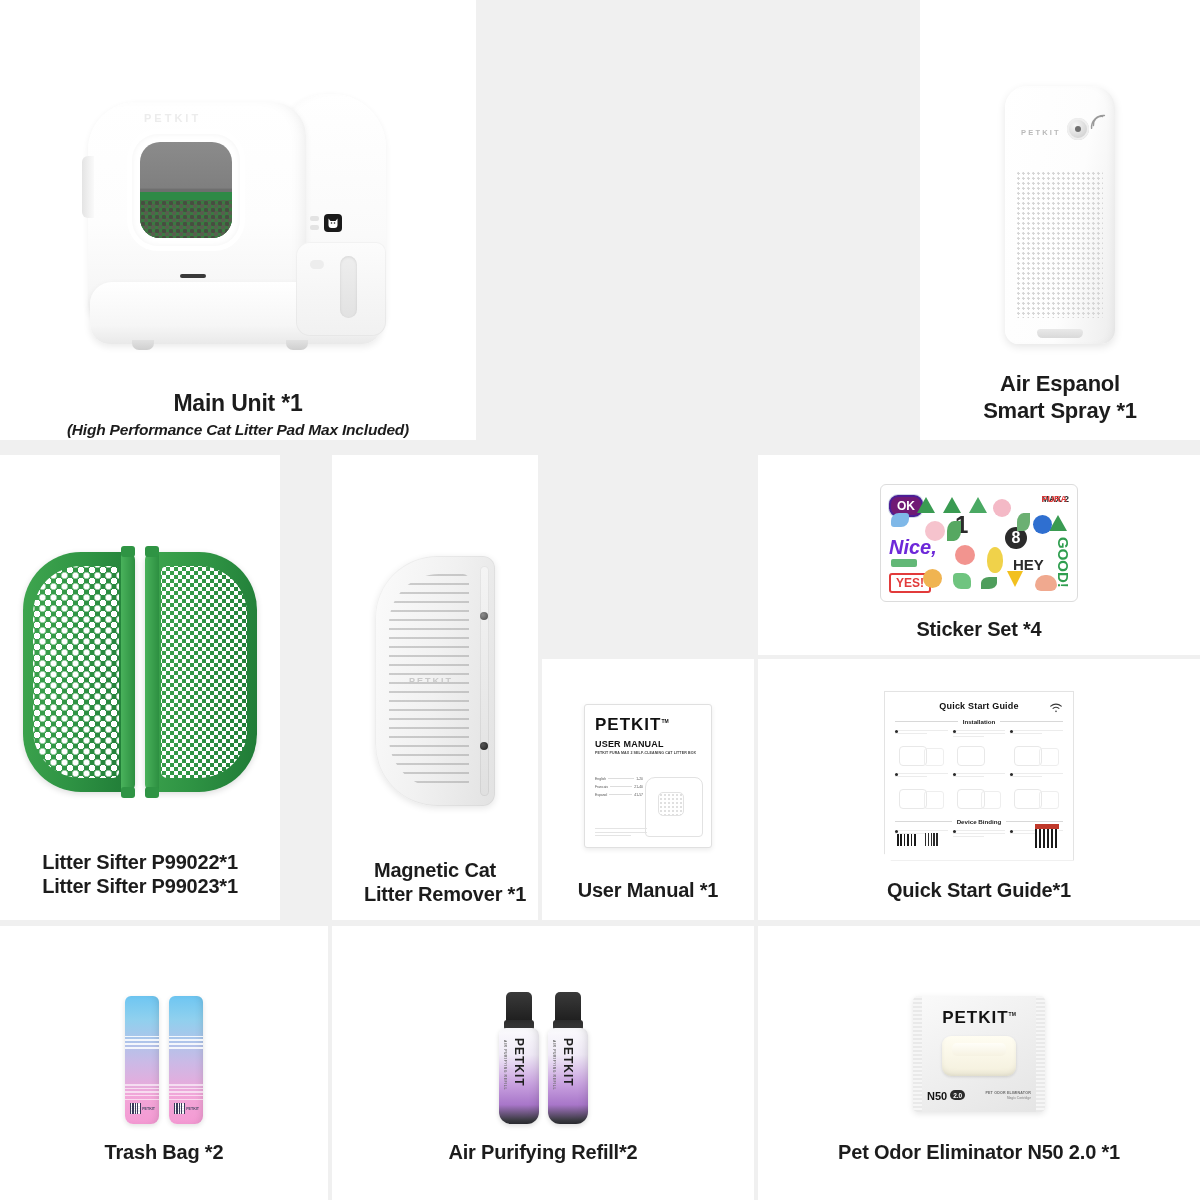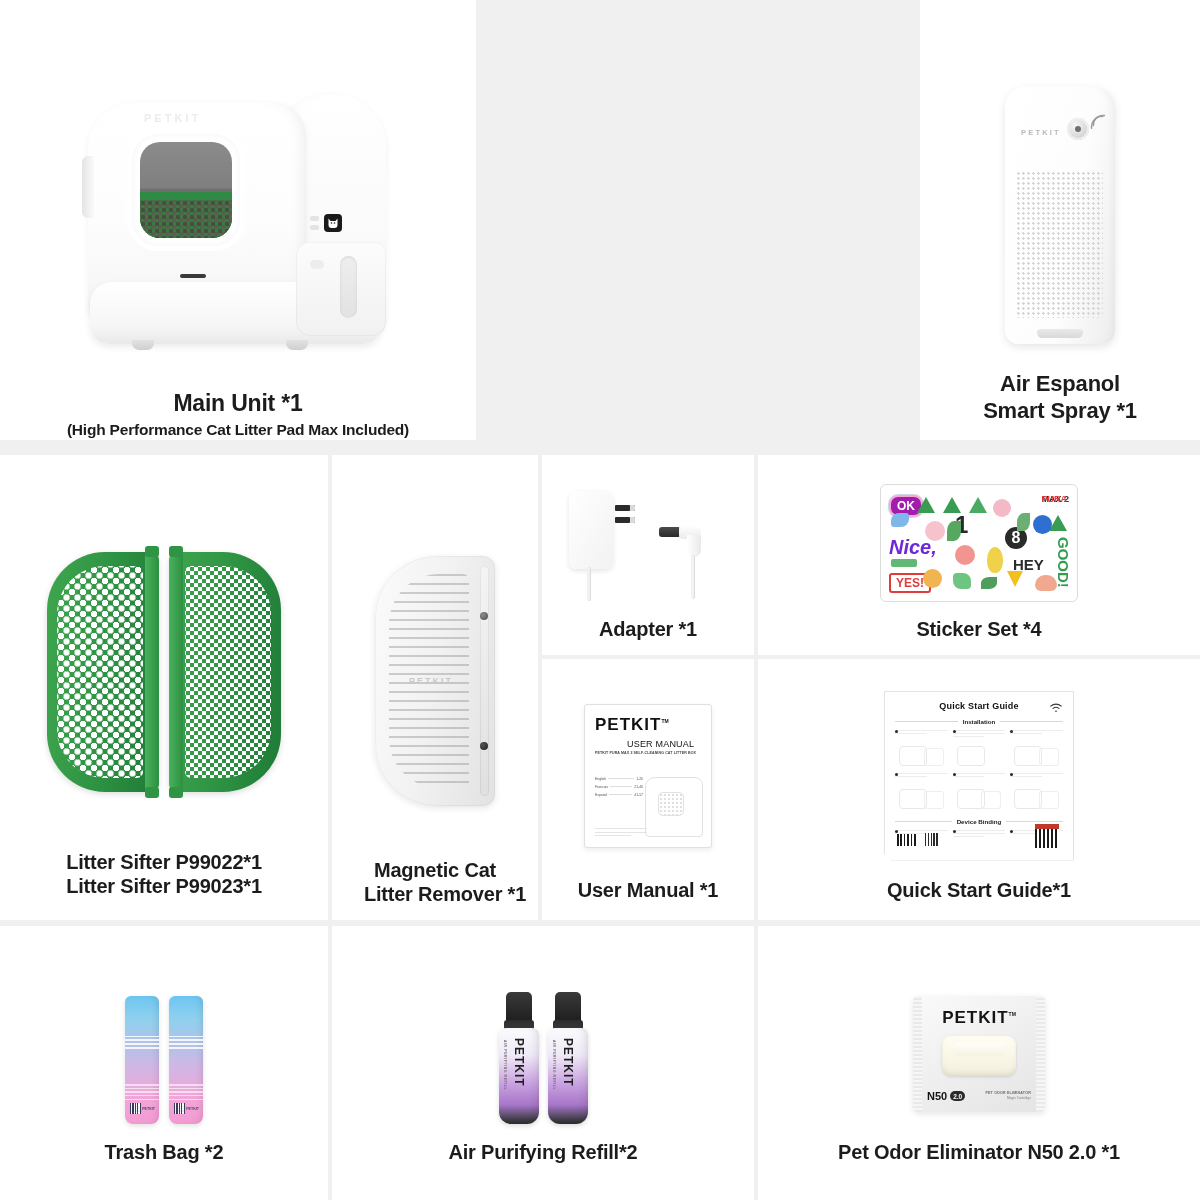--- a/index.html
+++ b/index.html
@@ -31,21 +31,21 @@
     justify-content:center;
     overflow:hidden;
   }
   .caption{
     text-align:center;
     line-height:1.2;
     padding:0 6px 0 6px;
     letter-spacing:-0.2px;
   }
   .cap-main{font-size:23px;font-weight:700;}
-  .cap-sub{font-size:15.5px;font-weight:700;margin-top:4px;}
+  .cap-sub{font-size:15.5px;font-weight:700;margin-top:4px;font-style:italic;}
   .cap-lg{font-size:22px;font-weight:700;}
   .cap-md{font-size:20px;font-weight:700;}
 
   
   .mu{position:relative;width:300px;height:260px;}
   .mu-body{
     position:absolute;left:0;top:8px;width:218px;height:220px;
     background:linear-gradient(180deg,#ffffff 0%,#fdfdfd 55%,#f3f3f3 100%);
     border-radius:48px 34px 18px 18px;
     box-shadow:inset -10px 0 18px -12px rgba(0,0,0,.12),
@@ -283,22 +283,22 @@
     background:#f2f2f2;border-radius:2px;box-shadow:inset -1px 0 0 #dcdcdc;
   }
 
   
   .stk{
     position:relative;width:196px;height:116px;
     background:#ffffff;border:1px solid #dcdcdc;border-radius:6px;
     overflow:hidden;
   }
   .stk span{position:absolute;font-weight:800;line-height:1;}
-  .s-ok{left:8px;top:10px;font-size:12px;color:#fff;background:#a21caf;
-    padding:3px 6px;border-radius:9px;border:2px solid #f9a8d4;box-shadow:0 0 0 1px #cfd8e6;}
+  .s-ok{left:8px;top:10px;font-size:12px;color:#fff;background:#701a75;
+    padding:3px 6px;border-radius:9px;border:2px solid #4c1d95;box-shadow:0 0 0 1px #cfd8e6;}
   .s-nice{left:8px;top:52px;font-size:20px;color:#6d28d9;font-style:italic;
     -webkit-text-stroke:2px #fff; paint-order:stroke fill;}
   .s-yes{left:8px;top:88px;font-size:12px;color:#e23b3b;background:#fff;
     padding:2px 5px;border:2px solid #e23b3b;border-radius:3px;}
   .s-hey{left:132px;top:72px;font-size:15px;color:#2b2b2b;
     -webkit-text-stroke:3px #fff;paint-order:stroke fill;}
   .s-good{right:6px;top:52px;font-size:15px;color:#2f9e4f;writing-mode:vertical-rl;
     -webkit-text-stroke:3px #fff;paint-order:stroke fill;}
   .s-pm{right:8px;top:10px;font-size:9px;color:#e23b3b;}
   .s-pm b{color:#2b2b2b;}
@@ -314,21 +314,21 @@
     border-right:8px solid transparent;border-top:16px solid #f2c01e;}
 
   
   .man{
     position:relative;width:128px;height:144px;background:#fff;
     border:1px solid #e0e0e0;border-radius:3px;box-shadow:0 2px 5px rgba(0,0,0,.08);
     padding:10px 10px 0 10px;box-sizing:border-box;
   }
   .man-logo{font-size:17px;font-weight:800;letter-spacing:1px;color:#121212;}
   .man-logo sup{font-size:5px;vertical-align:super;letter-spacing:0;}
-  .man-t{font-size:9px;font-weight:400;color:#111;margin-top:4px;letter-spacing:.2px;margin-left:32px;}
+  .man-t{font-size:9px;font-weight:700;color:#111;margin-top:4px;letter-spacing:.2px;}
   .man-s{font-size:3.6px;font-weight:700;color:#444;margin-top:2px;letter-spacing:.1px;}
   .man-toc{position:absolute;left:10px;top:72px;width:48px;}
   .man-toc div{display:flex;justify-content:space-between;align-items:center;
     font-size:3.4px;color:#555;margin-bottom:4px;}
   .man-toc i{flex:1;height:.5px;background:#ddd;margin:0 2px;}
   .man-note{position:absolute;left:10px;bottom:8px;width:52px;}
   .man-note i{display:block;height:1px;background:#e4e4e4;margin-bottom:2.5px;}
   .man-dev{position:absolute;right:8px;bottom:10px;width:56px;height:58px;
     border:1px solid #e2e2e2;border-radius:10px 8px 4px 4px;}
   .man-dev::after{content:"";position:absolute;left:12px;top:14px;width:24px;height:22px;
@@ -416,21 +416,21 @@
   .pouch-logo{font-size:17px;font-weight:800;letter-spacing:1px;color:#141414;text-align:center;}
   .pouch-logo sup{font-size:5px;vertical-align:super;letter-spacing:0;}
   .pouch-cart{
     position:relative;margin:8px auto 0;width:74px;height:40px;
     background:linear-gradient(180deg,#fffdf2,#f4f0dd);
     border-radius:9px;box-shadow:inset 0 -4px 8px -5px rgba(0,0,0,.2),0 1px 3px rgba(0,0,0,.12);
   }
   .pouch-cart::after{content:"";position:absolute;left:10px;top:7px;right:10px;height:13px;
     border-radius:5px;background:linear-gradient(180deg,#fffef8,#f6f2e2);}
   .pouch-n50{position:absolute;left:14px;bottom:10px;font-size:11px;font-weight:800;color:#141414;
-    display:flex;align-items:center;gap:3px;}
+    display:flex;align-items:flex-start;gap:3px;}
   .pouch-n50 em{font-style:normal;font-size:6.5px;background:#2b2b2b;color:#fff;
     padding:1.5px 3px;border-radius:7px;}
   .pouch-right{position:absolute;right:14px;bottom:12px;text-align:right;}
   .pouch-right .a{font-size:3.6px;font-weight:700;color:#6b6b6b;letter-spacing:.2px;}
   .pouch-right .b{font-size:3.2px;font-weight:700;color:#9a9a9a;margin-top:1.5px;}
 </style>
 </head>
 <body>
 
 <div class="sheet">
@@ -487,21 +487,21 @@
           </svg>
         </div>
         <div class="ap-grille"></div>
         <div class="ap-tray"></div>
       </div>
     </div>
     <div class="caption cap-lg">Air Espanol</div>
     <div class="caption cap-lg" style="padding-bottom:16px;">Smart Spray *1</div>
   </div>
 
-  <div class="cell" style="left:0;top:455px;width:328px;height:465px;padding-top:48px;">
+  <div class="cell" style="left:0;top:455px;width:280px;height:465px;padding-top:48px;">
     <div class="art">
       <div class="sifters">
         <div class="sifter left">
           <div class="sif-plate"></div>
           <div class="sif-holes holes-a"></div>
           <div class="sif-rail"></div>
           <div class="sif-tab t"></div>
           <div class="sif-tab b"></div>
         </div>
         <div class="sifter right">
@@ -525,39 +525,20 @@
         <div class="mr-rail"></div>
         <div class="mr-screw s1"></div>
         <div class="mr-screw s2"></div>
         <div class="mr-logo">PETKIT</div>
       </div>
     </div>
     <div class="caption cap-md">Magnetic Cat</div>
     <div class="caption cap-md" style="padding-bottom:14px;margin-left:20px;">Litter Remover *1</div>
   </div>
 
-  <div class="cell" style="left:542px;top:455px;width:212px;height:200px;padding-top:14px;">
-    <div class="art">
-      <div class="adp">
-        <div class="adp-brick"></div>
-        <div class="adp-prongs">
-            <i></i>
-            <i></i>
-          </div>
-        <div class="adp-cord1"></div>
-        <div class="adp-plug">
-          <div class="adp-barrel"></div>
-          <div class="adp-elbow"></div>
-          <div class="adp-elbow2"></div>
-        </div>
-        <div class="adp-cord2"></div>
-      </div>
-    </div>
-    <div class="caption cap-md" style="padding-bottom:14px;">Adapter *1</div>
-  </div>
 
   <div class="cell" style="left:758px;top:455px;width:442px;height:200px;padding-top:14px;">
     <div class="art">
       <div class="stk">
         <span class="s-ok">OK</span>
         <span class="s-nice">Nice,</span>
         <span class="s-yes">YES!</span>
         <span class="s-hey">HEY</span>
         <span class="s-good">GOOD!</span>
         <span class="s-pm"><span>PURA</span><b>MAX 2</b></span>

